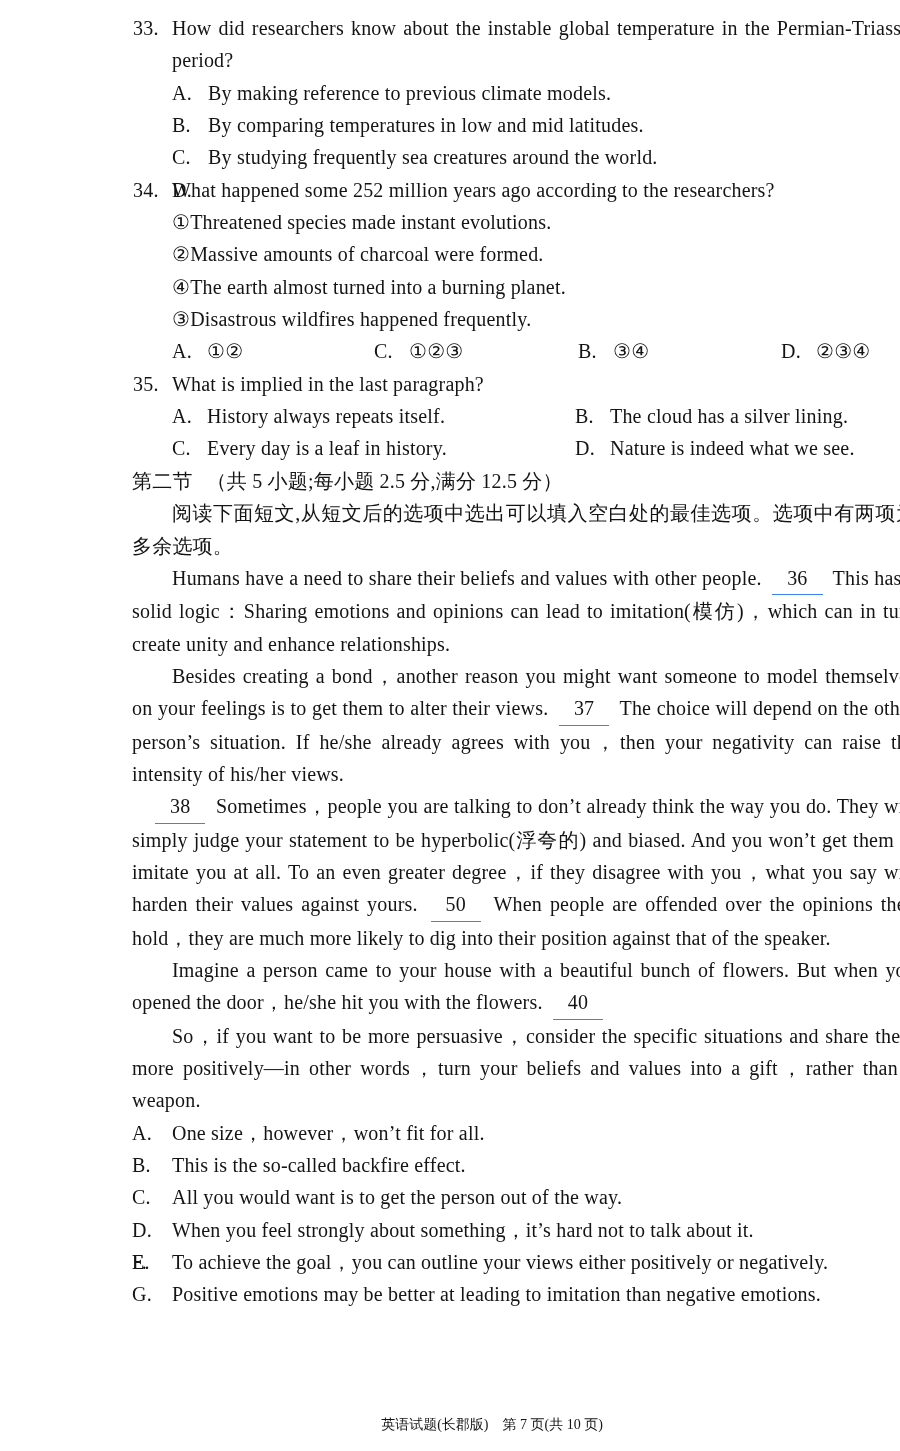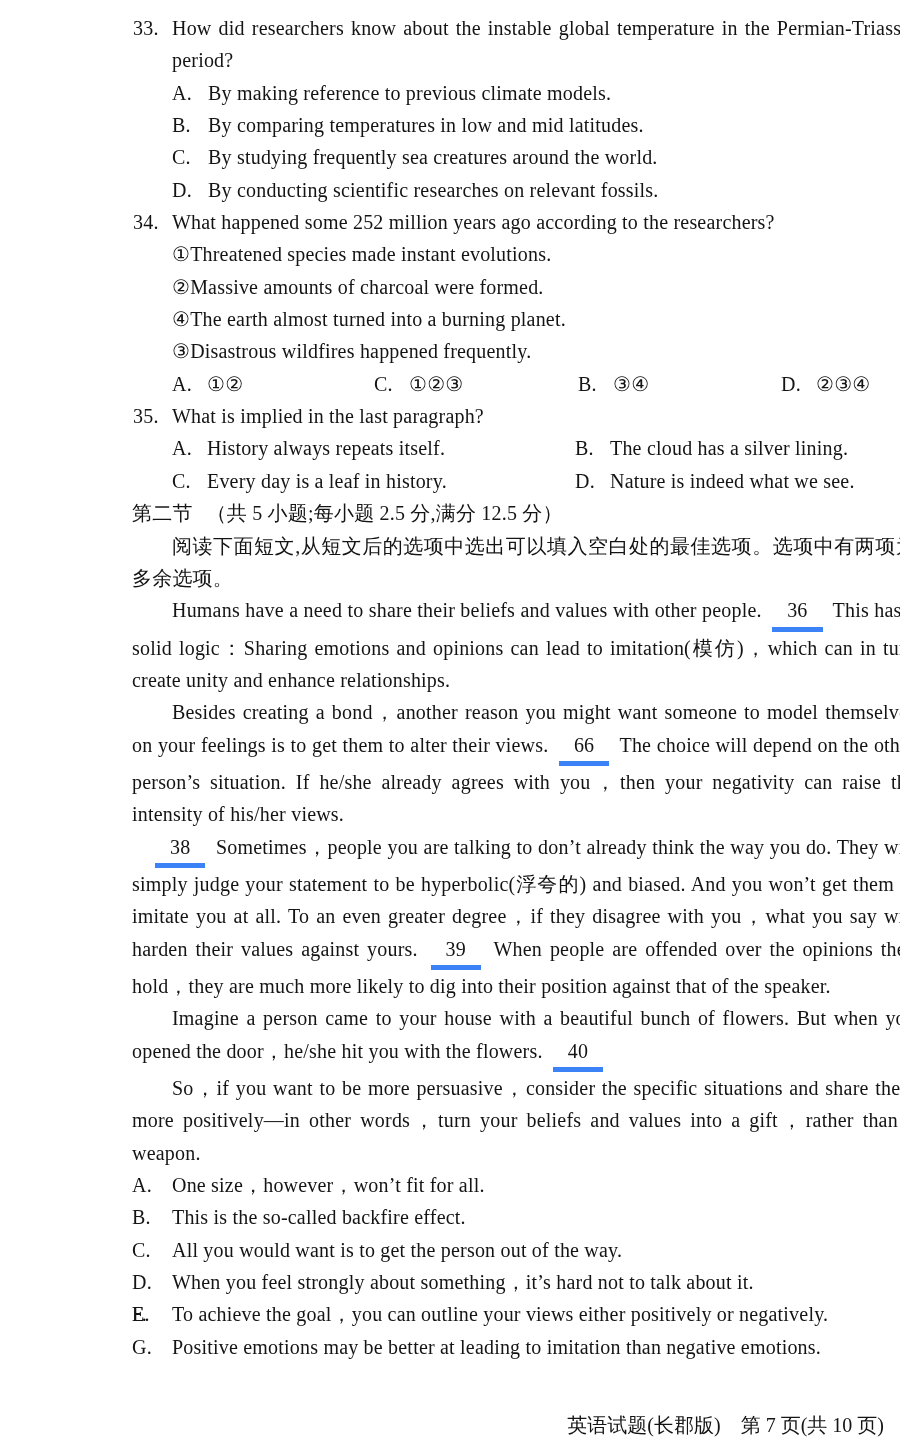--- a/index.html
+++ b/index.html
@@ -31,50 +31,50 @@
   .olabel-i { display:inline-block; min-width:35px; }
   
   .sec-head { font-weight:400; }
   .sec-title { display:inline-block; margin-right:14px; }
   
   .para { text-indent:40px; text-align:justify;font-family:Liberation Serif, serif; }
   .noindent { text-indent:0; }
   
   .blank {
     display:inline-block; min-width:26px; padding:0 15px;
-    margin:0 5px; border-bottom:5px solid #3b82f6;
+    margin:0 5px; border-bottom:1px solid #3b82f6;
     text-align:right; white-space:nowrap; text-indent:0;
   }
   
   .choice { position:relative; padding-left:40px; white-space:nowrap; }
   .choice .olabel { position:absolute; left:0; }
   .footer {
     position:absolute; left:100px; top:1410px; width:784px;
-    text-align:right; font-size:20px; line-height:30px;
+    text-align:center; font-size:14px; line-height:30px;
   }
 </style>
 </head>
 <body>
 
 <div class="content">
 
   <div class="question">
     <span class="qnum">33.</span>
     <div class="qstem">How did researchers know about the instable global temperature in the Permian-Triassic period?</div>
     <div class="opt">
       <span class="olabel">A.</span><span>By making reference to previous climate models.</span>
     </div>
     <div class="opt">
       <span class="olabel">B.</span><span>By comparing temperatures in low and mid latitudes.</span>
     </div>
     <div class="opt">
       <span class="olabel">C.</span><span>By studying frequently sea creatures around the world.</span>
     </div>
     <div class="opt">
-      <span class="olabel">D.</span><span>By conducting scientific researches on relevant fossils.</span>
+      <span class="olabel">D.</span>
     </div>
   </div>
 
   <div class="question">
     <span class="qnum">34.</span>
     <div class="qstem">What happened some 252 million years ago according to the researchers?</div>
     <div class="statement">
       <span>①</span><span>Threatened species made instant evolutions.</span>
     </div>
     <div class="statement">
@@ -111,28 +111,28 @@
   <div class="para">阅读下面短文,从短文后的选项中选出可以填入空白处的最佳选项。选项中有两项为多余选项。</div>
 
   <div class="para">
     <span>Humans have a need to share their beliefs and values with other people.</span>
     <span class="blank">36</span>
     <span>This has a solid logic：Sharing emotions and opinions can lead to imitation(模仿)，which can in turn create unity and enhance relationships.</span>
   </div>
 
   <div class="para">
     <span>Besides creating a bond，another reason you might want someone to model themselves on your feelings is to get them to alter their views.</span>
-    <span class="blank">66</span>
+    <span class="blank">37</span>
     <span>The choice will depend on the other person’s situation. If he/she already agrees with you，then your negativity can raise the intensity of his/her views.</span>
   </div>
 
   <div class="para noindent">
     <span style="display:inline-block;width:18px;"></span><span class="blank">38</span>
     <span>Sometimes，people you are talking to don’t already think the way you do. They will simply judge your statement to be hyperbolic(浮夸的) and biased. And you won’t get them to imitate you at all. To an even greater degree，if they disagree with you，what you say will harden their values against yours.</span>
-    <span class="blank">39</span>
+    <span class="blank">50</span>
     <span>When people are offended over the opinions they hold，they are much more likely to dig into their position against that of the speaker.</span>
   </div>
 
   <div class="para">
     <span>Imagine a person came to your house with a beautiful bunch of flowers. But when you opened the door，he/she hit you with the flowers.</span>
     <span class="blank">40</span>
   </div>
 
   <div class="para">So，if you want to be more persuasive，consider the specific situations and share them more positively—in other words，turn your beliefs and values into a gift，rather than a weapon.</div>
 

